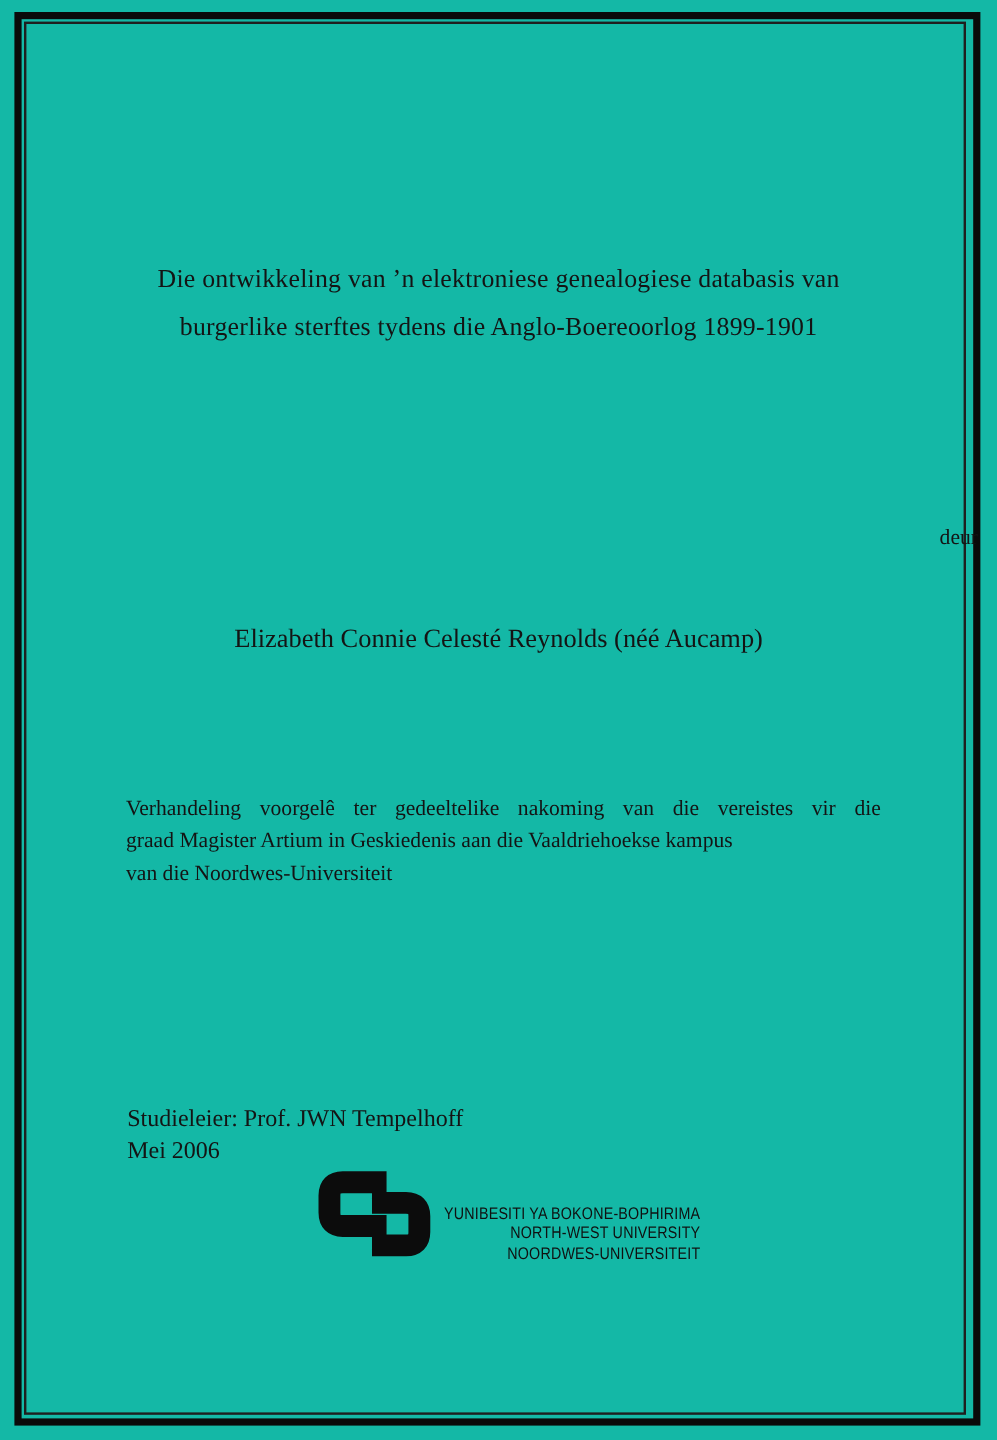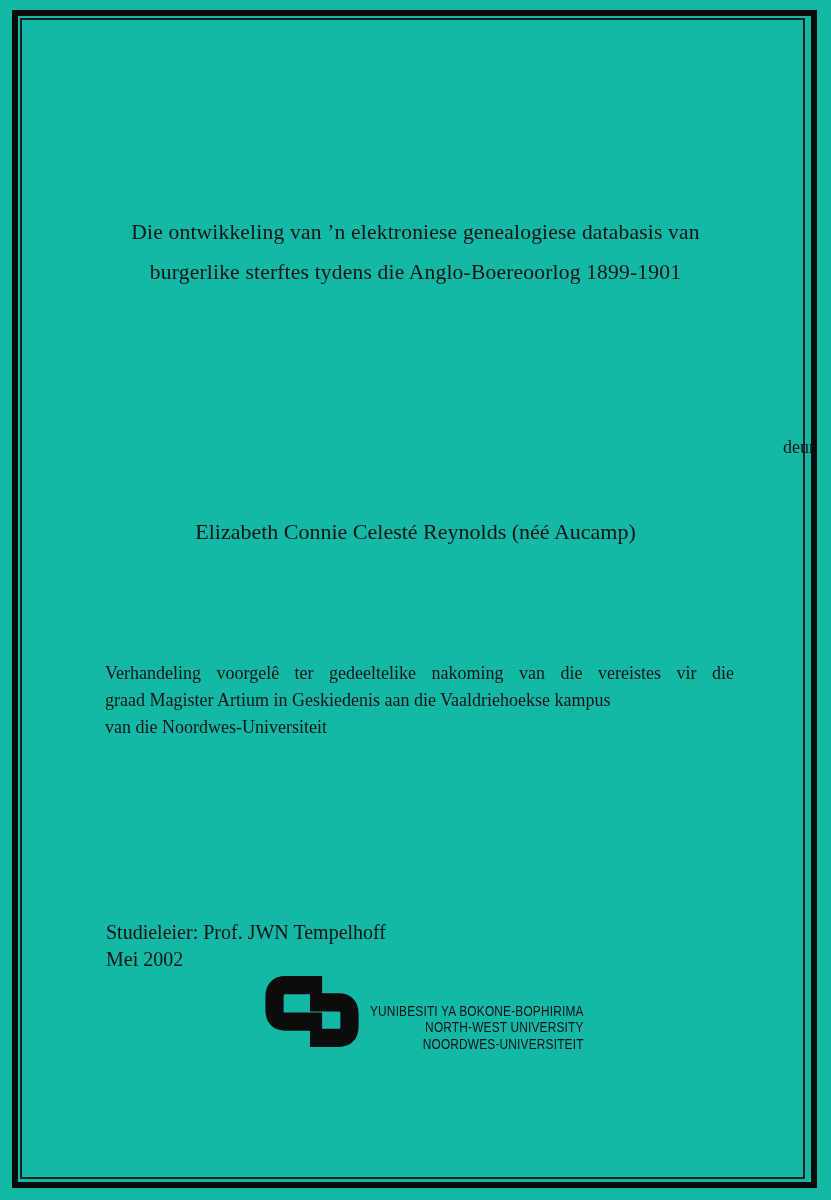--- a/index.html
+++ b/index.html
@@ -108,21 +108,21 @@
   <div class="author-line">Elizabeth Connie Celesté Reynolds (néé Aucamp)</div>
 
   <div class="submission-block">
     <div class="justify-line">Verhandeling voorgelê ter gedeeltelike nakoming van die vereistes vir die</div>
     <div><span>graad </span><span class="italic">Magister Artium</span><span> in Geskiedenis aan die Vaaldriehoekse kampus</span></div>
     <div>van die Noordwes-Universiteit</div>
   </div>
 
   <div class="supervisor-block">
     <div>Studieleier: Prof. JWN Tempelhoff</div>
-    <div>Mei 2002</div>
+    <div>Mei 2006</div>
   </div>
 
   <div class="logo-group">
     <svg class="logo-mark" viewBox="0 0 100 80" aria-hidden="true">
       <path d="M 60 14 L 24 14 Q 13 14 13 25 L 13 39 Q 13 50 24 50 L 60 50" fill="none" stroke="#0c0c0c" stroke-width="18" stroke-linejoin="round" stroke-linecap="butt"></path>
       <path d="M 48 31 L 76 31 Q 87 31 87 42 L 87 55 Q 87 66 76 66 L 48 66" fill="none" stroke="#0c0c0c" stroke-width="18" stroke-linejoin="round" stroke-linecap="butt"></path>
     </svg>
     <div class="logo-text">
       <div>YUNIBESITI YA BOKONE-BOPHIRIMA</div>
       <div>NORTH-WEST UNIVERSITY</div>

